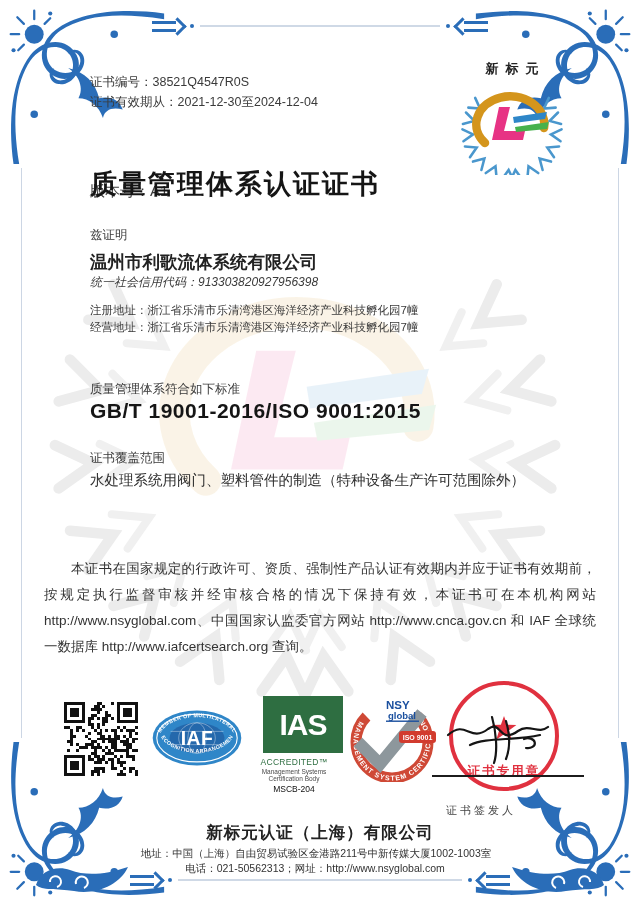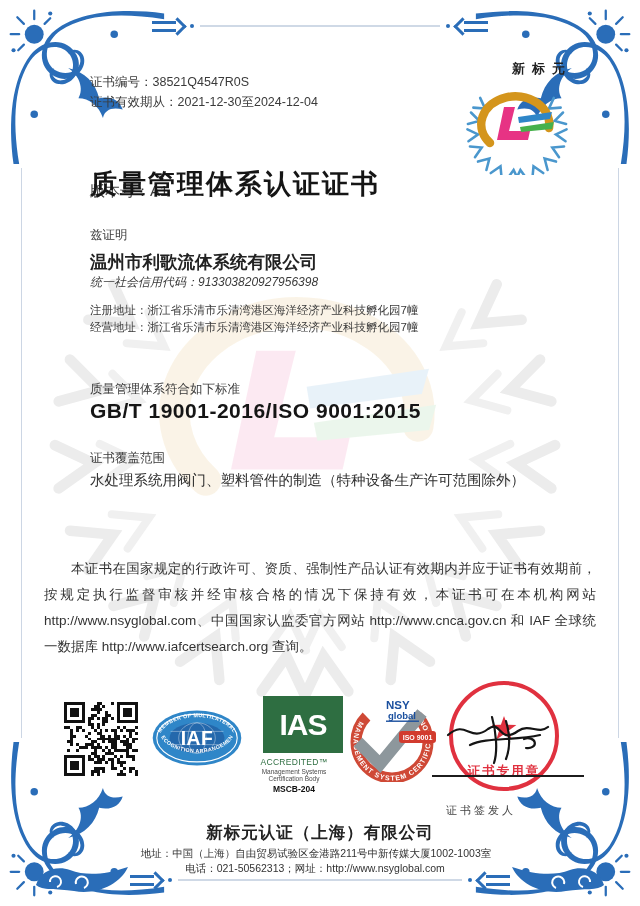--- a/index.html
+++ b/index.html
@@ -24,21 +24,21 @@
   .chev-l{transform:rotate(-135deg);margin-right:-5px;}
   .cdot{width:4px;height:4px;border-radius:50%;background:#2a6db8;margin:0 6px;}
   .cline{flex:1;height:1.5px;background:#cfd9e6;}
   .wave{flex:0 0 auto;}
   
   .wm{position:absolute;left:0;top:0;z-index:0;pointer-events:none;}
   
   .content{position:absolute;inset:0;z-index:2;}
   .meta{left:90px;top:72px;font-size:12.5px;line-height:20px;}
   .version{left:90px;top:134px;font-size:15px;margin-top:48px;}
-  .brand{left:452px;top:60px;width:120px;text-align:right;}
+  .brand{left:452px;top:60px;width:120px;text-align:center;}
   .brand-name{font-size:13px;font-weight:bold;letter-spacing:7px;padding-left:7px;color:#222;}
   .brand svg{margin-top:1px;}
   .title{left:90px;top:166px;font-size:27px;font-weight:bold;color:#151515;letter-spacing:2px;}
   .certify{left:90px;top:227px;font-size:12.5px;}
   .company{left:90px;top:250px;font-size:17.5px;font-weight:bold;color:#222;}
   .credit{left:90px;top:274px;font-size:12px;font-style:italic;}
   .addr1{left:90px;top:303px;font-size:11.5px;}
   .addr2{left:90px;top:320px;font-size:11.5px;}
   .std-intro{left:90px;top:381px;font-size:12.5px;}
   .std-code{left:90px;top:399px;font-size:21px;font-weight:bold;color:#151515;letter-spacing:.5px;}
@@ -46,21 +46,21 @@
   .scope-text{left:90px;top:471px;width:490px;font-size:14.5px;color:#2e2e2e;}
   .legal{left:44px;top:556px;width:552px;font-size:13.5px;line-height:26px;text-align:justify;text-indent:2em;color:#333;}
   
   .qr{left:64px;top:702px;}
   .iaf{left:152px;top:710px;}
   .ias-box{left:263px;top:696px;width:80px;height:57px;background:#2e6e41;display:flex;align-items:center;justify-content:center;}
   .ias-letters{color:#fff;font-size:30px;font-weight:bold;letter-spacing:-1px;}
   .ias-txt{left:244px;top:758px;width:100px;text-align:center;line-height:1.15;}
   .ias-acc{font-size:8.5px;font-weight:normal;color:#2e6e41;letter-spacing:.3px;}
   .ias-l1,.ias-l2{font-size:6.5px;color:#4a4a4a;}
-  .ias-code{font-size:8.5px;font-weight:bold;color:#111;margin-top:2px;}
+  .ias-code{font-size:8.5px;font-weight:normal;color:#111;margin-top:2px;}
   .nsy{left:344px;top:696px;}
   .stamp{left:440px;top:679px;}
   .sig-line{left:432px;top:775px;width:152px;height:1.5px;background:#1c1c1c;}
   .signer{left:446px;top:803px;width:120px;text-align:left;font-size:11px;color:#444;letter-spacing:3px;}
   
   .f-company{left:0;top:822px;width:640px;text-align:center;font-size:16.5px;font-weight:bold;color:#222;letter-spacing:1px;}
   .f-addr{left:0;top:847px;width:632px;text-align:center;font-size:10.5px;color:#333;}
   .f-contact{left:0;top:862px;width:630px;text-align:center;font-size:10.5px;color:#333;}
 </style>
 </head>

